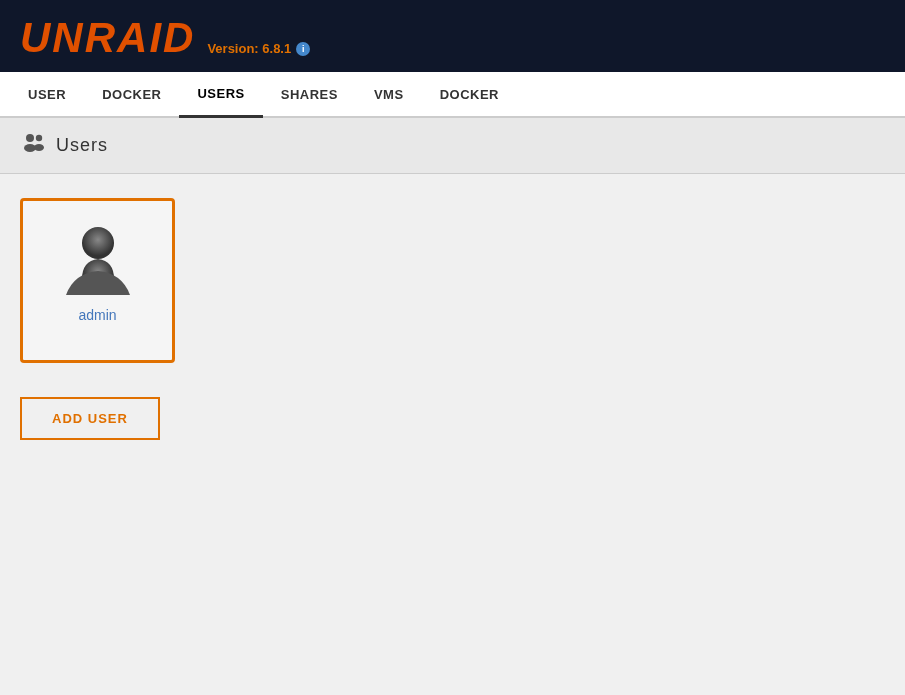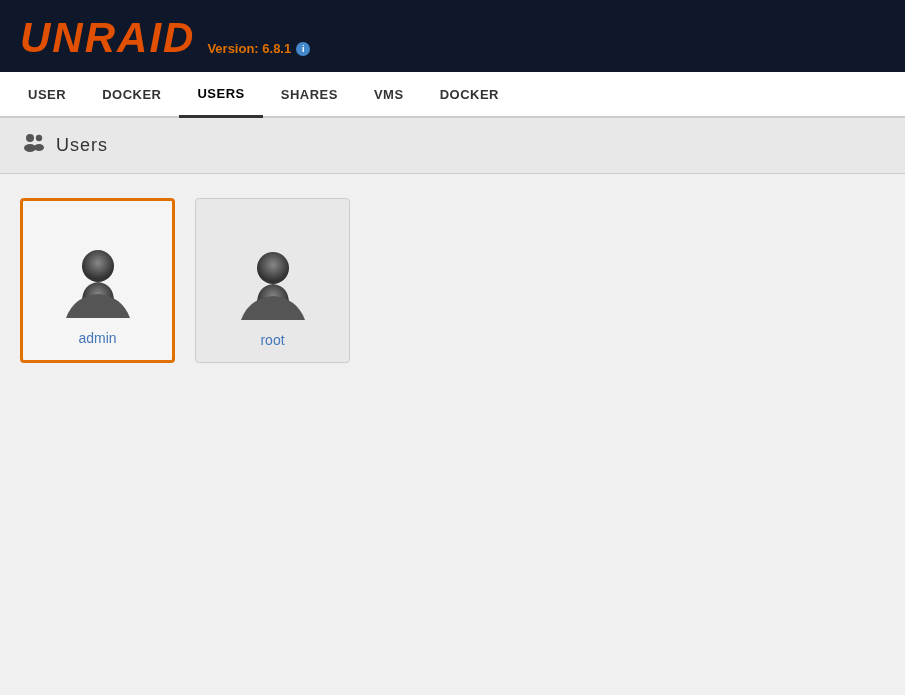--- a/index.html
+++ b/index.html
@@ -130,21 +130,21 @@
 
     .user-card {
       width: 155px;
       height: 165px;
       background: #e8e8e8;
       border: 1px solid #ccc;
       border-radius: 4px;
       display: flex;
       flex-direction: column;
       align-items: center;
-      justify-content: flex-end;
+      justify-content: flex-start;
       cursor: pointer;
       padding: 16px 10px 14px 10px;
       gap: 10px;
     }
 
     .user-card.selected {
       border: 3px solid #e07000;
       background: #f5f5f5;
     }
 
@@ -230,31 +230,20 @@
 
         <circle cx="40" cy="26" r="16" fill="url(#avatarGrad1)"></circle>
 
         <path d="M24 62 Q24 44 40 42 Q56 44 56 62 Q52 72 40 74 Q28 72 24 62Z" fill="url(#avatarGrad1)"></path>
 
         <path d="M8 78 Q16 56 40 54 Q64 56 72 78Z" fill="#555"></path>
       </svg>
       <a class="user-name">admin</a>
     </div>
 
-    <div class="user-card">
-      <svg class="user-avatar" viewBox="0 0 80 80" xmlns="http://www.w3.org/2000/svg">
-        <defs>
-          <radialGradient id="avatarGrad2" cx="50%" cy="40%" r="50%">
-            <stop offset="0%" stop-color="#888"></stop>
-            <stop offset="100%" stop-color="#333"></stop>
-          </radialGradient>
-        </defs>
-        <circle cx="40" cy="26" r="16" fill="url(#avatarGrad2)"></circle>
-        <path d="M24 62 Q24 44 40 42 Q56 44 56 62 Q52 72 40 74 Q28 72 24 62Z" fill="url(#avatarGrad2)"></path>
-        <path d="M8 78 Q16 56 40 54 Q64 56 72 78Z" fill="#555"></path>
-      </svg>
-      <a class="user-name">root</a>
-    </div>
-
-  </div>
-
+
+  </div>
+
+  <div id="add-user-section">
+    <button id="add-user-btn">ADD USER</button>
+  </div>
 
 </div>
 
 </body></html>

